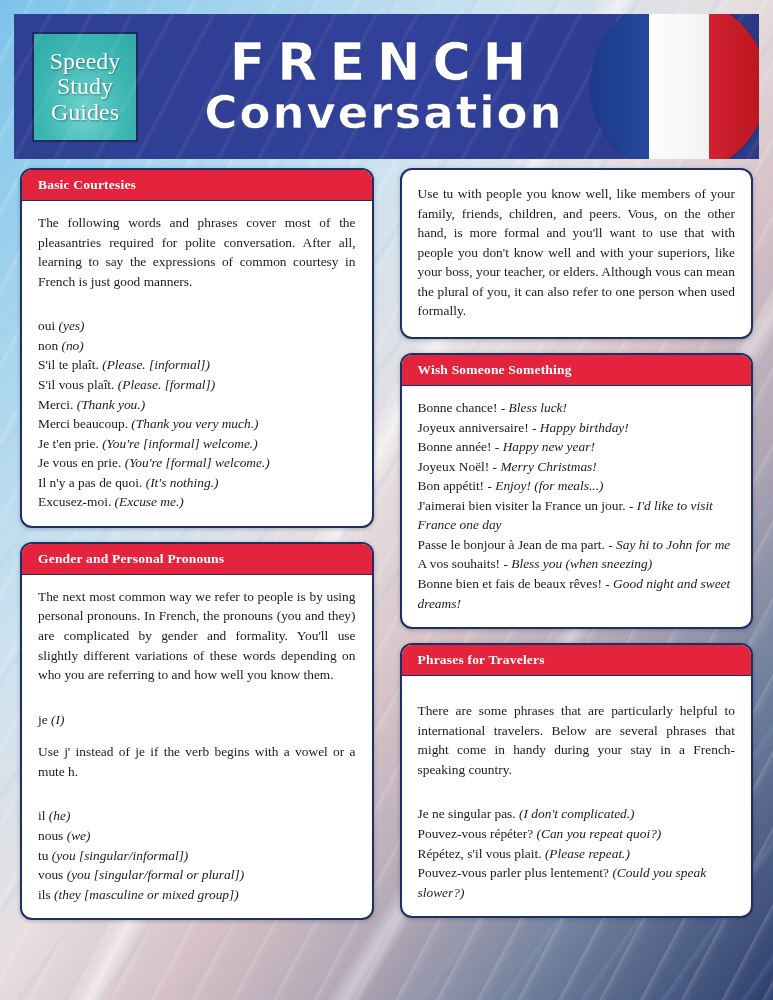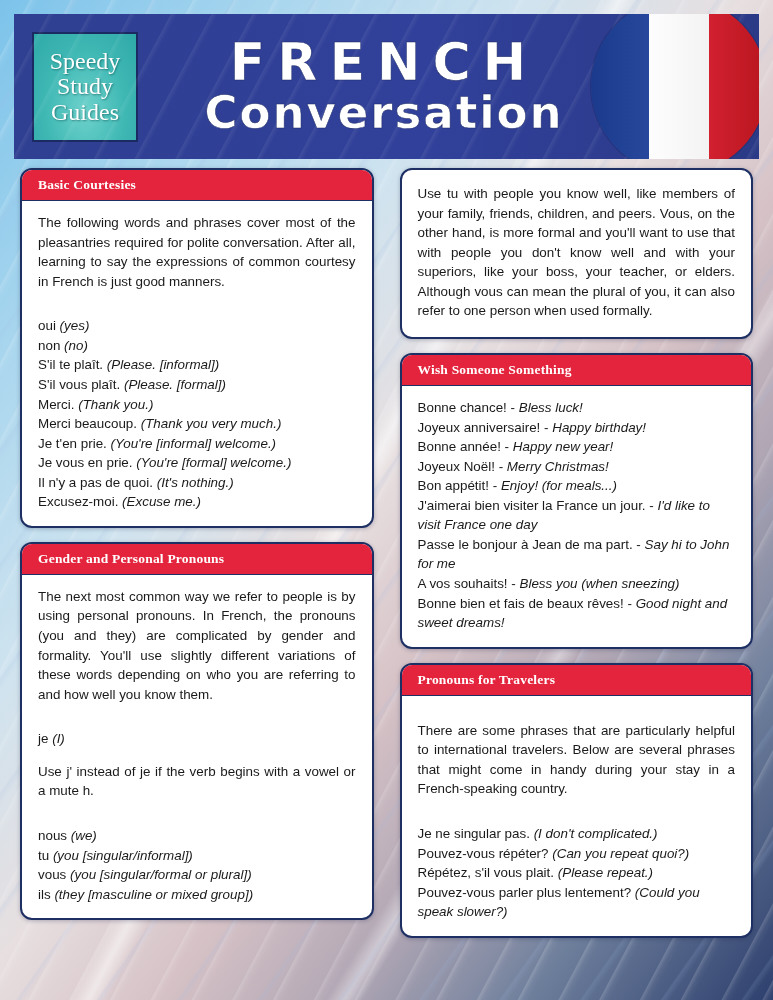--- a/index.html
+++ b/index.html
@@ -183,21 +183,21 @@
     color: #ffffff;
     font-family: "Liberation Serif", serif;
     font-weight: bold;
     font-size: 13.5px;
     padding: 7px 0 7px 16px;
     letter-spacing: 0.2px;
     border-bottom: 1px solid #1d2f63;
   }
   .panel-body {
     padding: 12px 16px 14px 16px;
-    font-family: Liberation Sans, sans-serif;
+    font-family: Liberation Serif, serif;
     font-size: 13.4px;
     color: #1a1a1a;
     line-height: 1.46;
   }
   .para {
     text-align: justify;
     margin-bottom: 12px;
   }
   .para:last-child { margin-bottom: 0; }
   .spacer { height: 13px; }
@@ -262,20 +262,21 @@
       <div class="panel">
         <div class="panel-head">Gender and Personal Pronouns</div>
         <div class="panel-body">
           <div class="para">The next most common way we refer to people is by using personal pronouns. In French, the pronouns (you and they) are complicated by gender and formality. You'll use slightly different variations of these words depending on who you are referring to and how well you know them.</div>
           <div class="spacer"></div>
           <p class="line"><span>je</span> <i>(I)</i></p>
           <div class="spacer"></div>
           <div class="para">Use j' instead of je if the verb begins with a vowel or a mute h.</div>
           <div class="spacer"></div>
           <div>
+            <p class="line"><span>il</span> <i>(he)</i></p>
             <p class="line"><span>nous</span> <i>(we)</i></p>
             <p class="line"><span>tu</span> <i>(you [singular/informal])</i></p>
             <p class="line"><span>vous</span> <i>(you [singular/formal or plural])</i></p>
             <p class="line"><span>ils</span> <i>(they [masculine or mixed group])</i></p>
           </div>
         </div>
       </div>
 
     </div>
 
@@ -298,21 +299,21 @@
             <p class="line"><span>Bon appétit!  -</span> <i>Enjoy! (for meals...)</i></p>
             <p class="line"><span>J'aimerai bien visiter la France un jour. -</span> <i>I'd like to visit France one day</i></p>
             <p class="line"><span>Passe le bonjour à Jean de ma part. -</span> <i>Say hi to John for me</i></p>
             <p class="line"><span>A vos souhaits! -</span> <i>Bless you (when sneezing)</i></p>
             <p class="line"><span>Bonne bien et fais de beaux rêves! -</span> <i>Good night and sweet dreams!</i></p>
           </div>
         </div>
       </div>
 
       <div class="panel">
-        <div class="panel-head">Pronouns for Travelers</div>
+        <div class="panel-head">Phrases for Travelers</div>
         <div class="panel-body">
           <div class="spacer"></div>
           <div class="para">There are some phrases that are particularly helpful to international travelers. Below are several phrases that might come in handy during your stay in a French-speaking country.</div>
           <div class="spacer"></div>
           <div>
             <p class="line"><span>Je ne singular pas.</span> <i>(I don't complicated.)</i></p>
             <p class="line"><span>Pouvez-vous répéter?</span> <i>(Can you repeat quoi?)</i></p>
             <p class="line"><span>Répétez, s'il vous plait.</span> <i>(Please repeat.)</i></p>
             <p class="line"><span>Pouvez-vous parler plus lentement?</span> <i>(Could you speak slower?)</i></p>
           </div>

